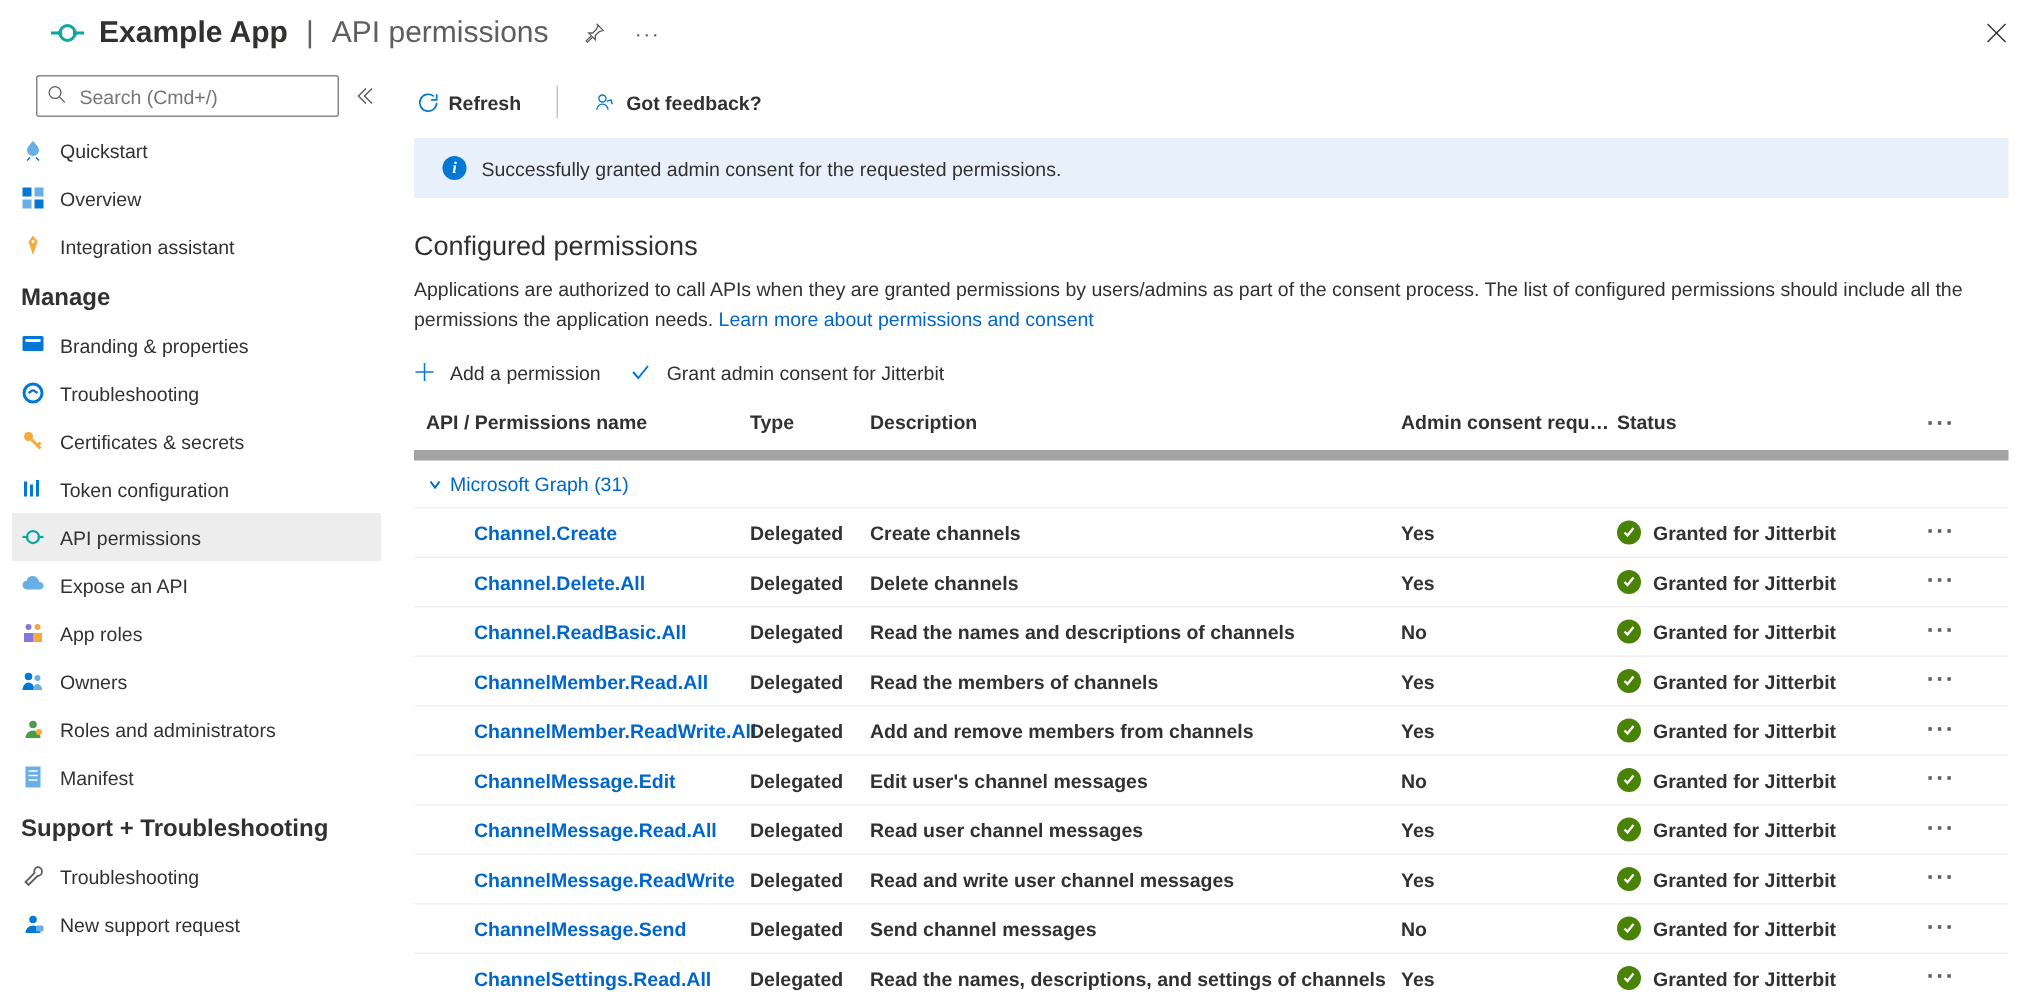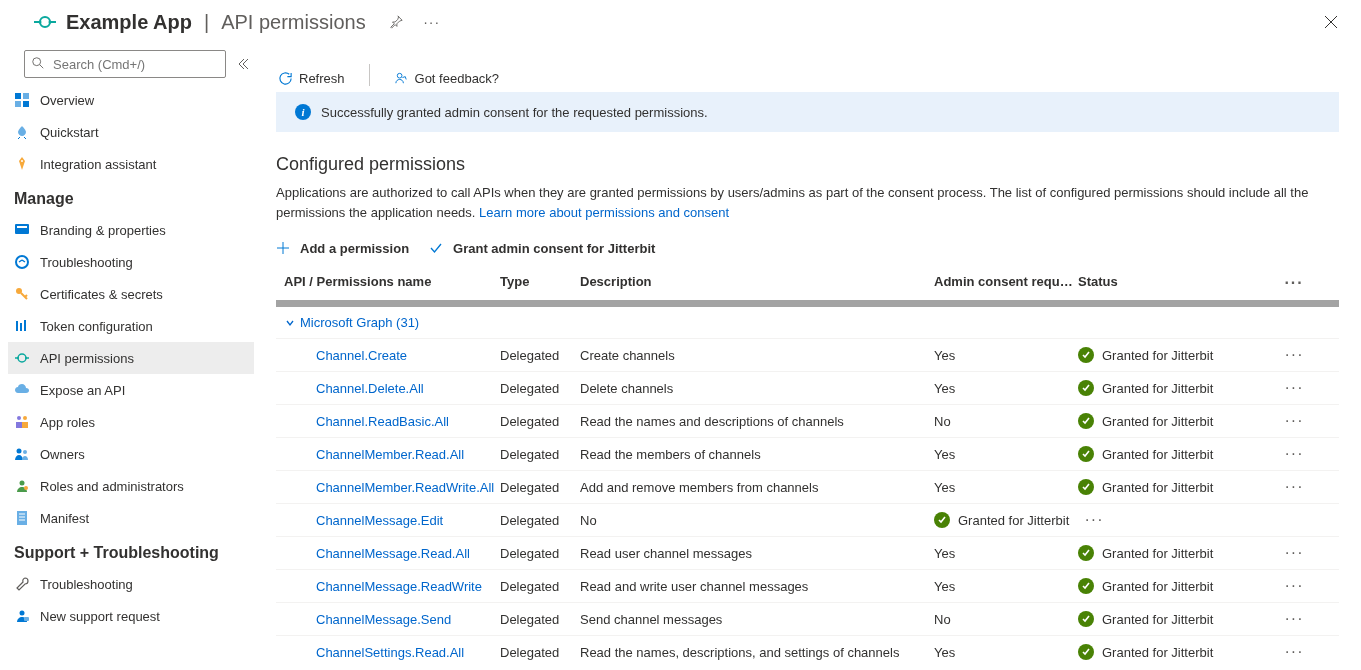--- a/index.html
+++ b/index.html
@@ -98,24 +98,25 @@
     padding: 10px 6px 6px 6px;
     font-size:16px;
   }
   
   .main {
     flex:1;
     padding: 6px 0 0 18px;
     overflow-y:auto;
   }
   .toolbar {
-    display:flex; align-items:flex-end;
+    display:flex; align-items:center;
     gap: 24px;
     height: 36px;
     padding-left: 2px;
+    font-weight: bold;
   }
   .toolbar-btn {
     display:flex; align-items:center;
     gap:6px;
     cursor:pointer;
     color:#323130;
     font-size:13px;
   }
   .toolbar-sep {
     width:1px; height:22px;
@@ -149,21 +150,21 @@
   }
   .section-desc a { color:#0066cc; text-decoration:none; cursor:pointer;text-align:right; }
   .perm-actions {
     display:flex; align-items:center;
     gap: 20px;
     padding: 14px 0 10px 0;
   }
   .perm-action {
     display:flex; align-items:center;
     gap:8px; cursor:pointer;
-    color:#323130; font-size:13px;font-weight:bold;
+    color:#323130; font-size:13px;
   }
   .perm-action-icon { color:#0078d4; display:flex; align-items:center; width:16px; height:16px; }
   
   .perm-table { width: calc(100% - 22px); }
   .perm-header-row {
     display:grid;
     grid-template-columns: 216px 80px 354px 144px 200px 40px;
     font-weight:600;
     padding: 8px 0 8px 8px;
     border-bottom: 7px solid #a3a3a3;
@@ -177,20 +178,21 @@
     font-size:13px;
   }
   .perm-group-label { color:#0066cc; cursor:pointer; }
   .perm-row {
     display:grid;
     grid-template-columns: 216px 80px 354px 144px 200px 40px;
     padding: 7px 0 7px 8px;
     border-top: 1px solid #f3f2f1;
     align-items:center;
     font-size:13px;
+    font-weight:bold;
   }
   .perm-name { padding-left: 32px; color:#0066cc; cursor:pointer; }
   .status-cell { display:flex; align-items:center; gap:8px; }
   .check-circle {
     width:16px; height:16px; border-radius:50%;
     background:#498205; display:flex; align-items:center; justify-content:center;
   }
   .row-more {
     display:flex; align-items:center; justify-content:center;
     cursor:pointer; color:#605e5c;
@@ -245,36 +247,36 @@
       <span class="collapse-icon">
         <svg width="12" height="12" viewBox="0 0 12 12">
             <path d="M7 1L2 6l5 5M11 1L6 6l5 5" fill="none" stroke="#605e5c" stroke-width="1"></path>
           </svg>
       </span>
     </div>
     <div id="nav-top">
         <div class="nav-item">
           <span class="nav-icon">
             <svg width="16" height="16" viewBox="0 0 16 16">
+              <path d="M4 8c0-2 4-6 4-6s4 4 4 6-2 4-4 4-4-2-4-4z" fill="#69afe5"></path>
+              <path d="M6 13l-2 2M10 13l2 2" stroke="#0078d4" stroke-width="1"></path>
+            </svg>
+          </span>
+          <span>Quickstart</span>
+        </div>
+        <div class="nav-item">
+          <span class="nav-icon">
+            <svg width="16" height="16" viewBox="0 0 16 16">
               <rect x="1" y="1" width="6" height="6" fill="#0078d4"></rect>
               <rect x="9" y="1" width="6" height="6" fill="#69afe5"></rect>
               <rect x="1" y="9" width="6" height="6" fill="#69afe5"></rect>
               <rect x="9" y="9" width="6" height="6" fill="#0078d4"></rect>
             </svg>
           </span>
           <span>Overview</span>
-        </div>
-        <div class="nav-item">
-          <span class="nav-icon">
-            <svg width="16" height="16" viewBox="0 0 16 16">
-              <path d="M4 8c0-2 4-6 4-6s4 4 4 6-2 4-4 4-4-2-4-4z" fill="#69afe5"></path>
-              <path d="M6 13l-2 2M10 13l2 2" stroke="#0078d4" stroke-width="1"></path>
-            </svg>
-          </span>
-          <span>Quickstart</span>
         </div>
         <div class="nav-item">
           <span class="nav-icon">
             <svg width="16" height="16" viewBox="0 0 16 16">
               <path d="M8 1l3 4-3 9-3-9z" fill="#f7a93b"></path>
               <circle cx="8" cy="5" r="1" fill="#fff"></circle>
             </svg>
           </span>
           <span>Integration assistant</span>
         </div>
@@ -544,20 +546,21 @@
                   <path d="M2 5l2 2 4-5" fill="none" stroke="#fff" stroke-width="1.6"></path>
                 </svg>
               </span>
               <span>Granted for Jitterbit</span>
             </div>
             <div class="row-more" style="font-size:16px; letter-spacing:1px;">···</div>
           </div>
           <div class="perm-row">
             <div class="perm-name">ChannelMessage.Edit</div>
             <div>Delegated</div>
+            <div>Edit user's channel messages</div>
             <div>No</div>
             <div class="status-cell">
               <span class="check-circle">
                 <svg width="10" height="10" viewBox="0 0 10 10">
                   <path d="M2 5l2 2 4-5" fill="none" stroke="#fff" stroke-width="1.6"></path>
                 </svg>
               </span>
               <span>Granted for Jitterbit</span>
             </div>
             <div class="row-more" style="font-size:16px; letter-spacing:1px;">···</div>

